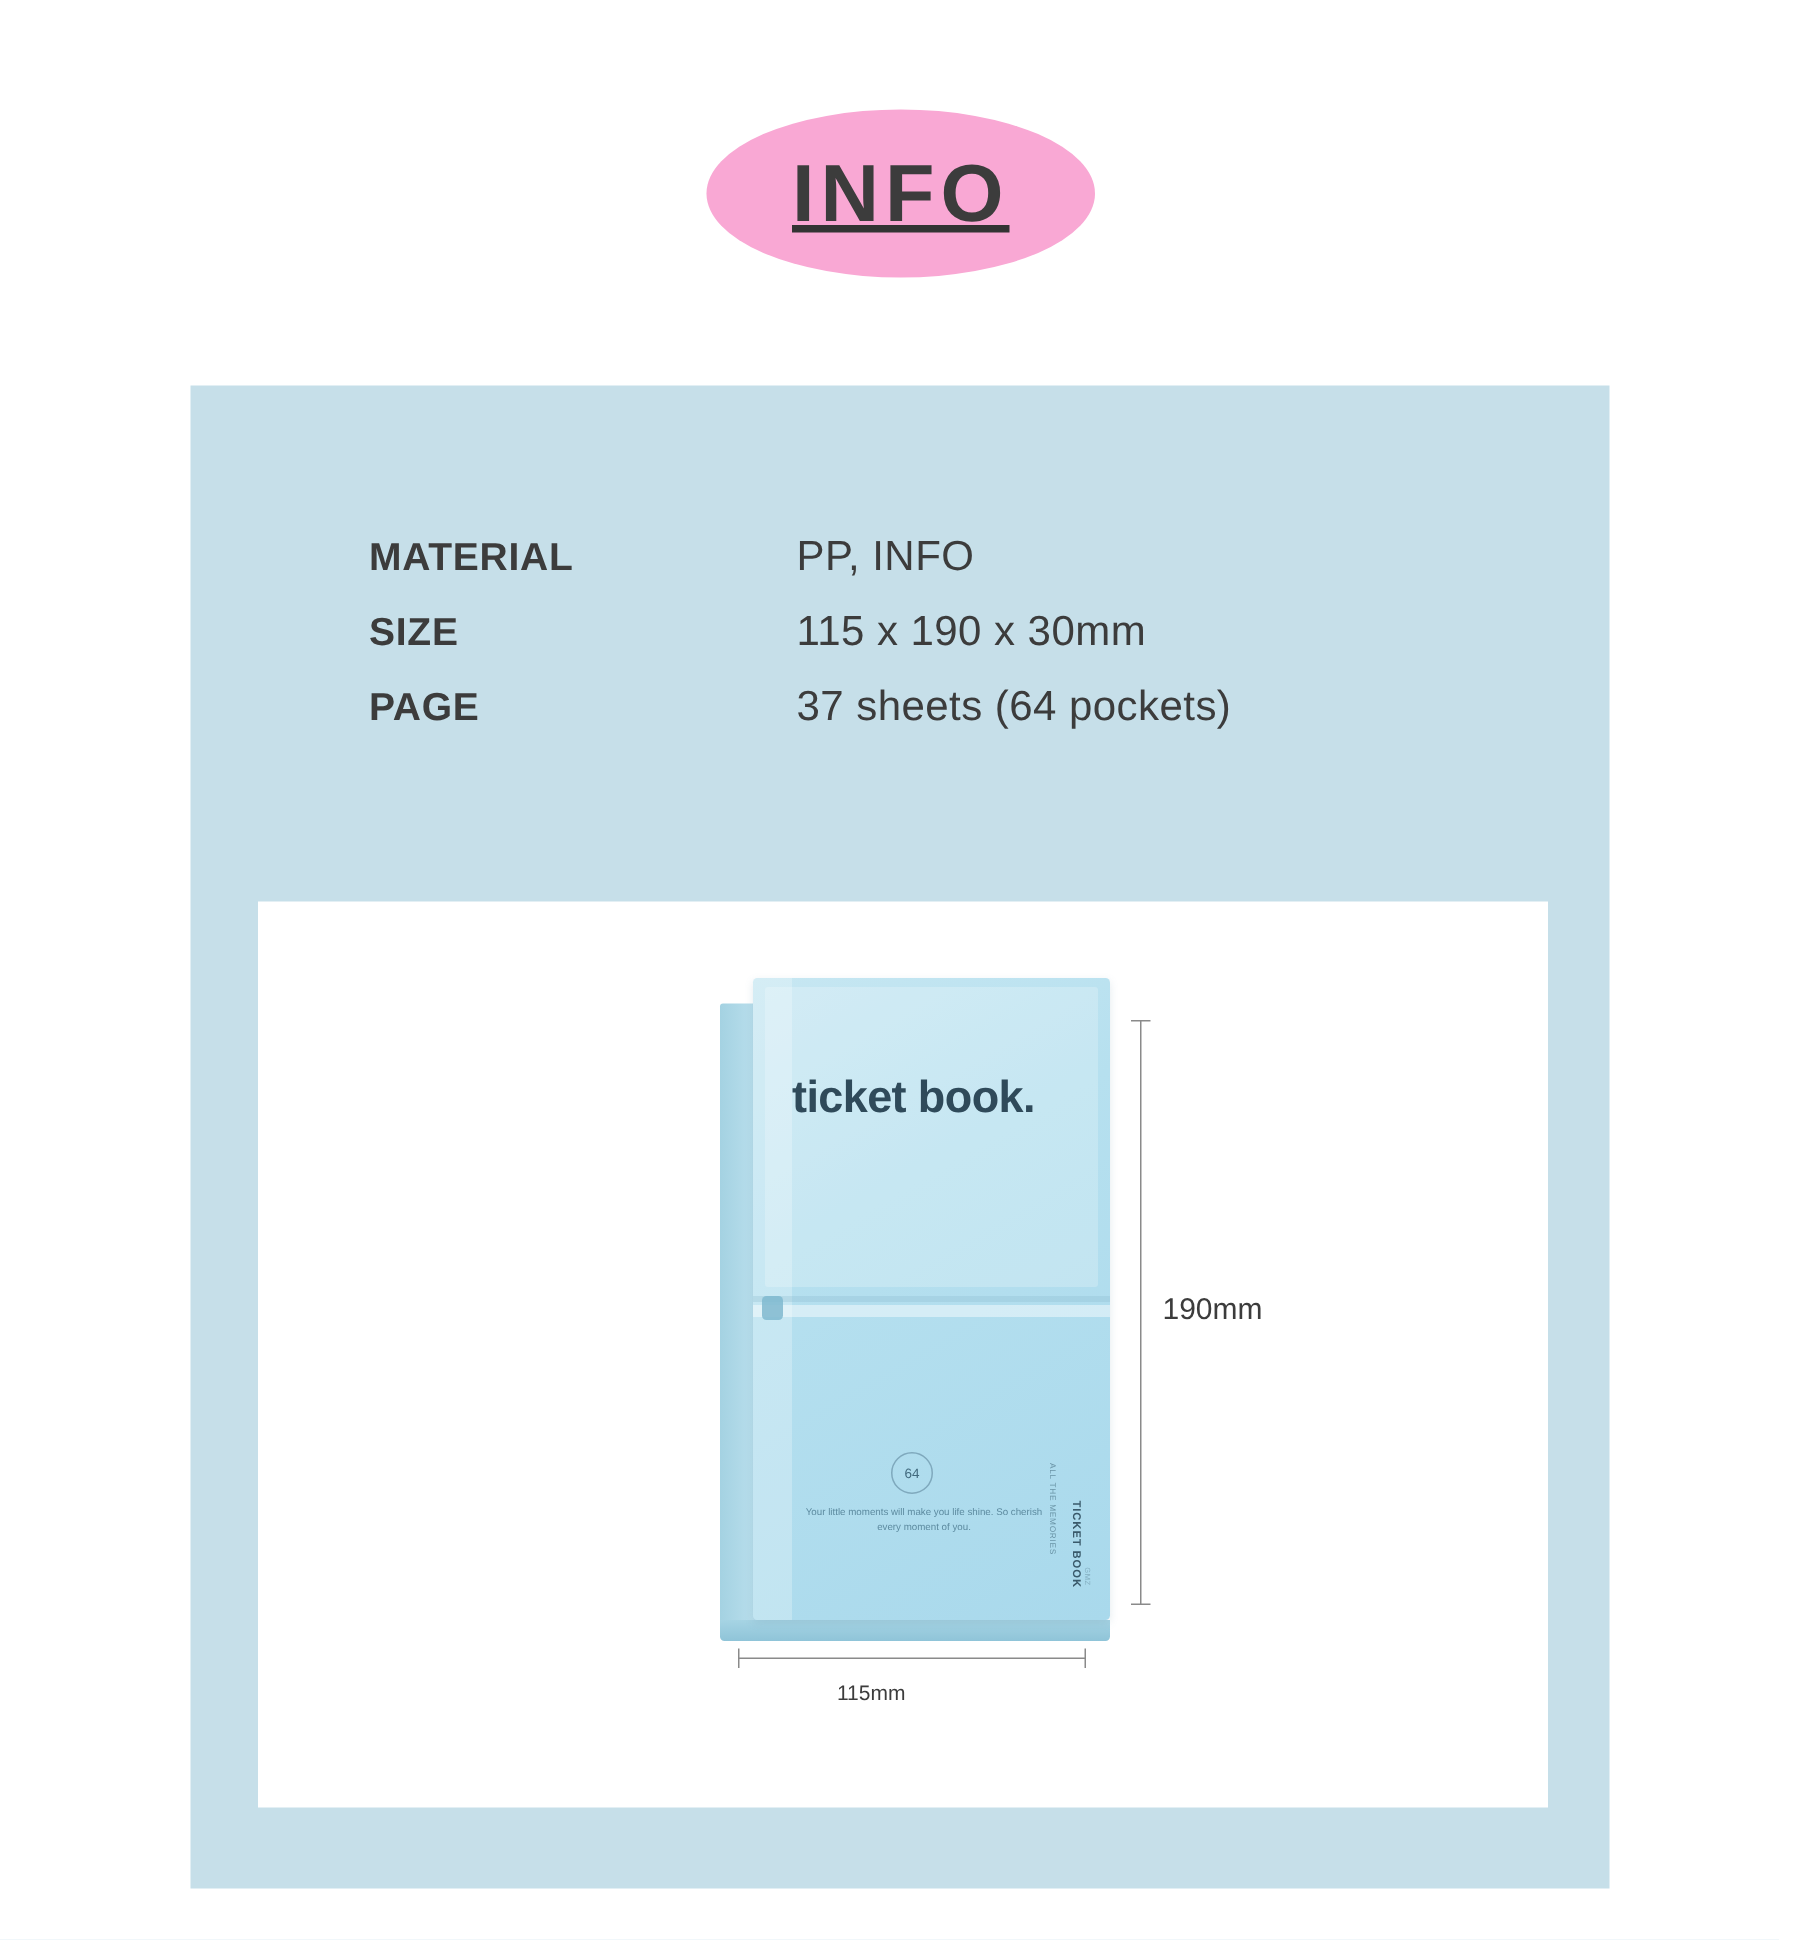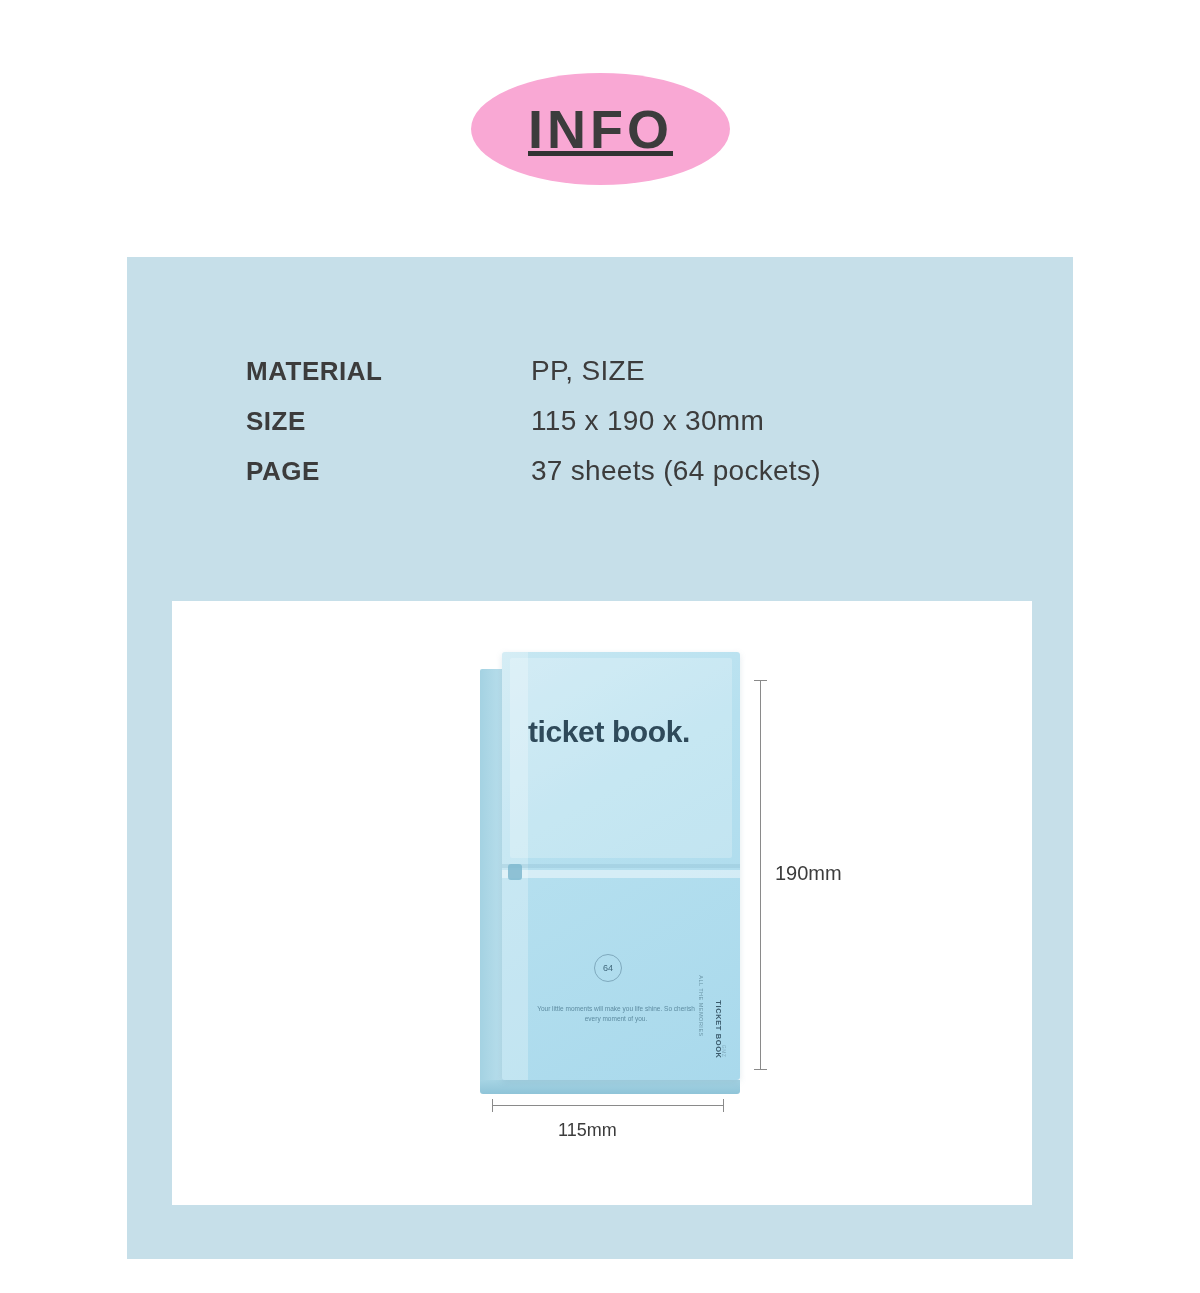--- a/index.html
+++ b/index.html
@@ -200,21 +200,21 @@
   .v-label-sub span {
     transform: rotate(90deg);
     white-space: nowrap;
     font-size: 5.5px;
     color: #6a94a6;
     letter-spacing: 0.5px;
   }
   .badge-64 {
     position: absolute;
     left: 92px;
-    top: 302px;
+    top: 316px;
     width: 26px;
     height: 26px;
     border: 1px solid #7fa9bd;
     border-radius: 50%;
     display: flex;
     align-items: center;
     justify-content: center;
     font-size: 9px;
     color: #41697d;
   }
@@ -297,37 +297,37 @@
     width: 1px;
     height: 13px;
     background: #8a8a8a;
   }
   .dim-h::before { left: 0; }
   .dim-h::after { right: 0; }
   .dim-h-label {
     position: absolute;
     left: 558px;
     top: 1120px;
-    font-size: 18px;
+    font-size: 14px;
     color: #3c3c3c;
   }
 </style>
 </head>
 <body>
 
 <div class="info-badge">
   <div class="info-badge-text">INFO</div>
 </div>
 
 <div class="panel"></div>
 
 <div class="specs">
   <div class="spec-row">
     <div class="spec-label">MATERIAL</div>
-    <div class="spec-value">PP, SIZE</div>
+    <div class="spec-value">PP, INFO</div>
   </div>
   <div class="spec-row">
     <div class="spec-label">SIZE</div>
     <div class="spec-value">115 x 190 x 30mm</div>
   </div>
   <div class="spec-row">
     <div class="spec-label">PAGE</div>
     <div class="spec-value">37 sheets (64 pockets)</div>
   </div>
 </div>

